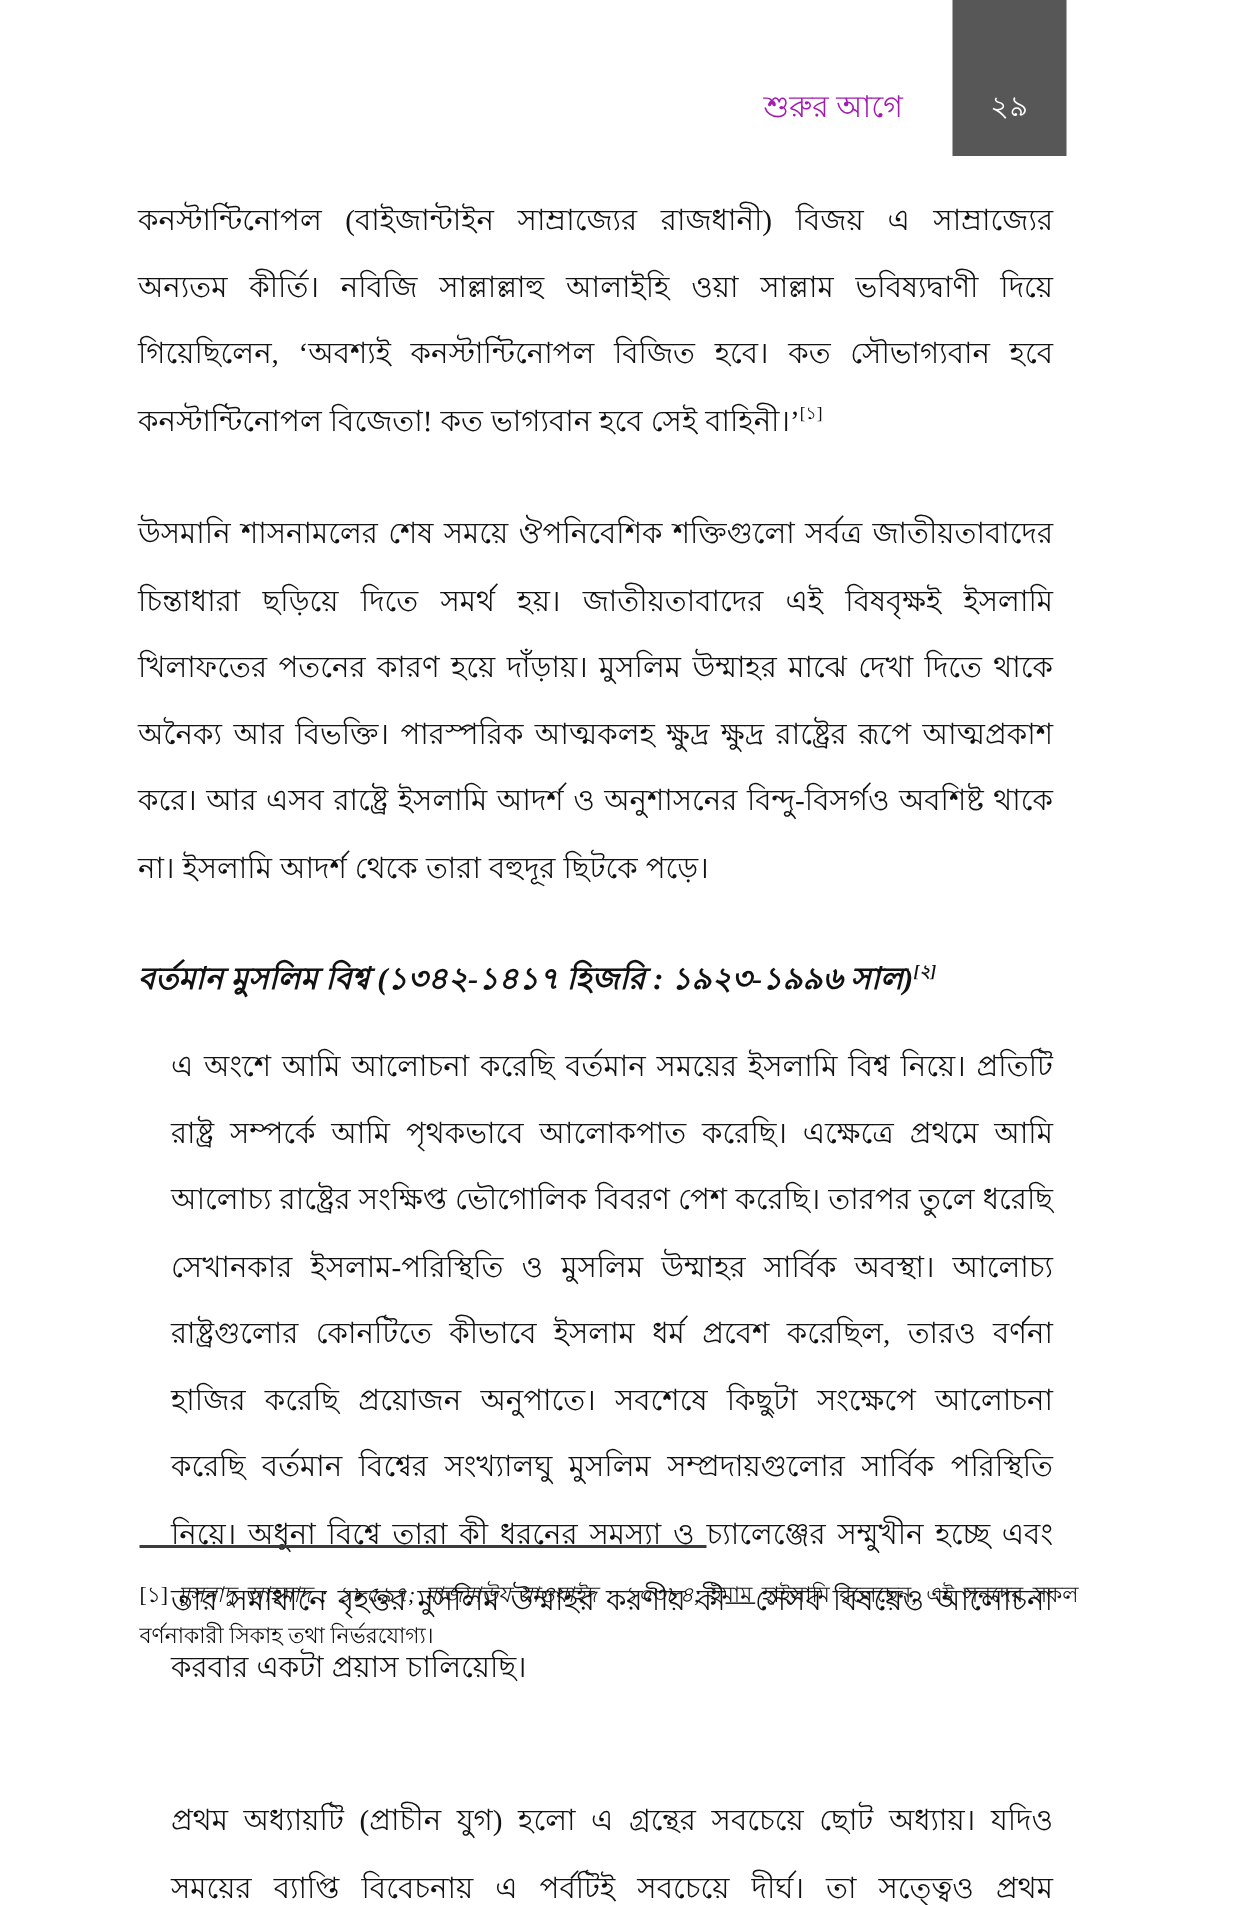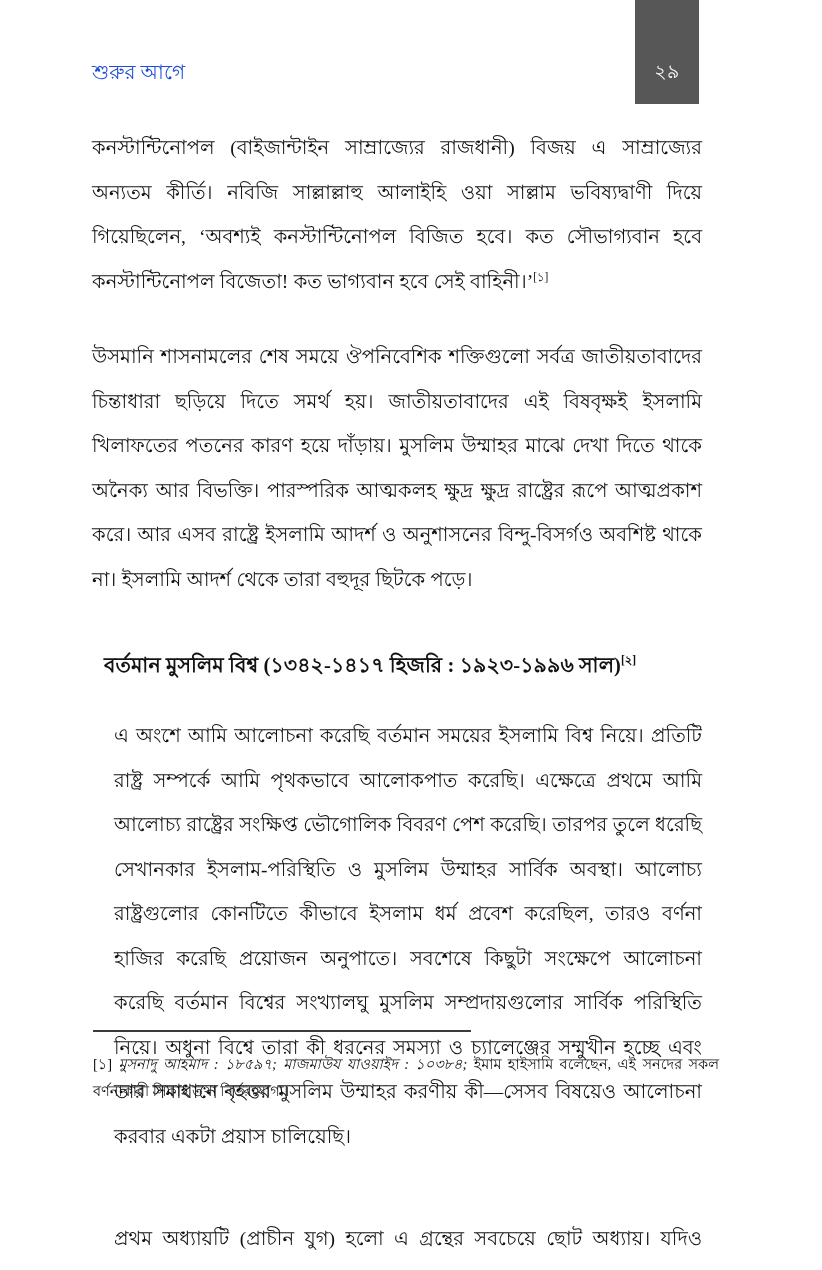--- a/index.html
+++ b/index.html
@@ -15,43 +15,43 @@
     overflow: hidden;
     font-family: "Liberation Serif", "DejaVu Serif", serif;
     color: #121212;
   }
 
   
   .folio-box {
     position: absolute;
     top: 0;
     left: 635px;
-    width: 64px;
+    width: 76px;
     height: 104px;
     background: #575757;
   }
   .folio-number {
     position: absolute;
     left: 0;
     right: 0;
     top: 62px;
     text-align: center;
     color: #ffffff;
     font-size: 19px;
     line-height: 1;
     letter-spacing: .5px;
   }
   .running-head {
     position: absolute;
     top: 62px;
     left: 92px;
     width: 510px;
-    text-align: left;
+    text-align: right;
     font-size: 20px;
-    color: #1d4ed8;
+    color: #a21caf;
     line-height: 1;
   }
 
   
   .column {
     position: absolute;
     left: 92px;
     top: 126px;
     width: 627px;
   }
@@ -63,25 +63,26 @@
     text-align: justify;
     text-justify: inter-word;
     word-spacing: .5px;
   }
   p.body.first { text-indent: 0; }
   p.body.indented { text-indent: 0; padding-left: 22px; }
 
   .gap-after-para { height: 31px; }
 
   h2.section-heading {
-    margin: 12px;
+    margin: 0;
     font-size: 20.5px;
     font-weight: bold;
     line-height: 30px;
     letter-spacing: .1px;
+    font-style: italic;
   }
   .gap-before-heading { height: 36px; }
   .gap-after-heading  { height: 22px; }
 
   sup.fn {
     font-size: 11.5px;
     vertical-align: super;
     line-height: 0;
     letter-spacing: 0;
   }

